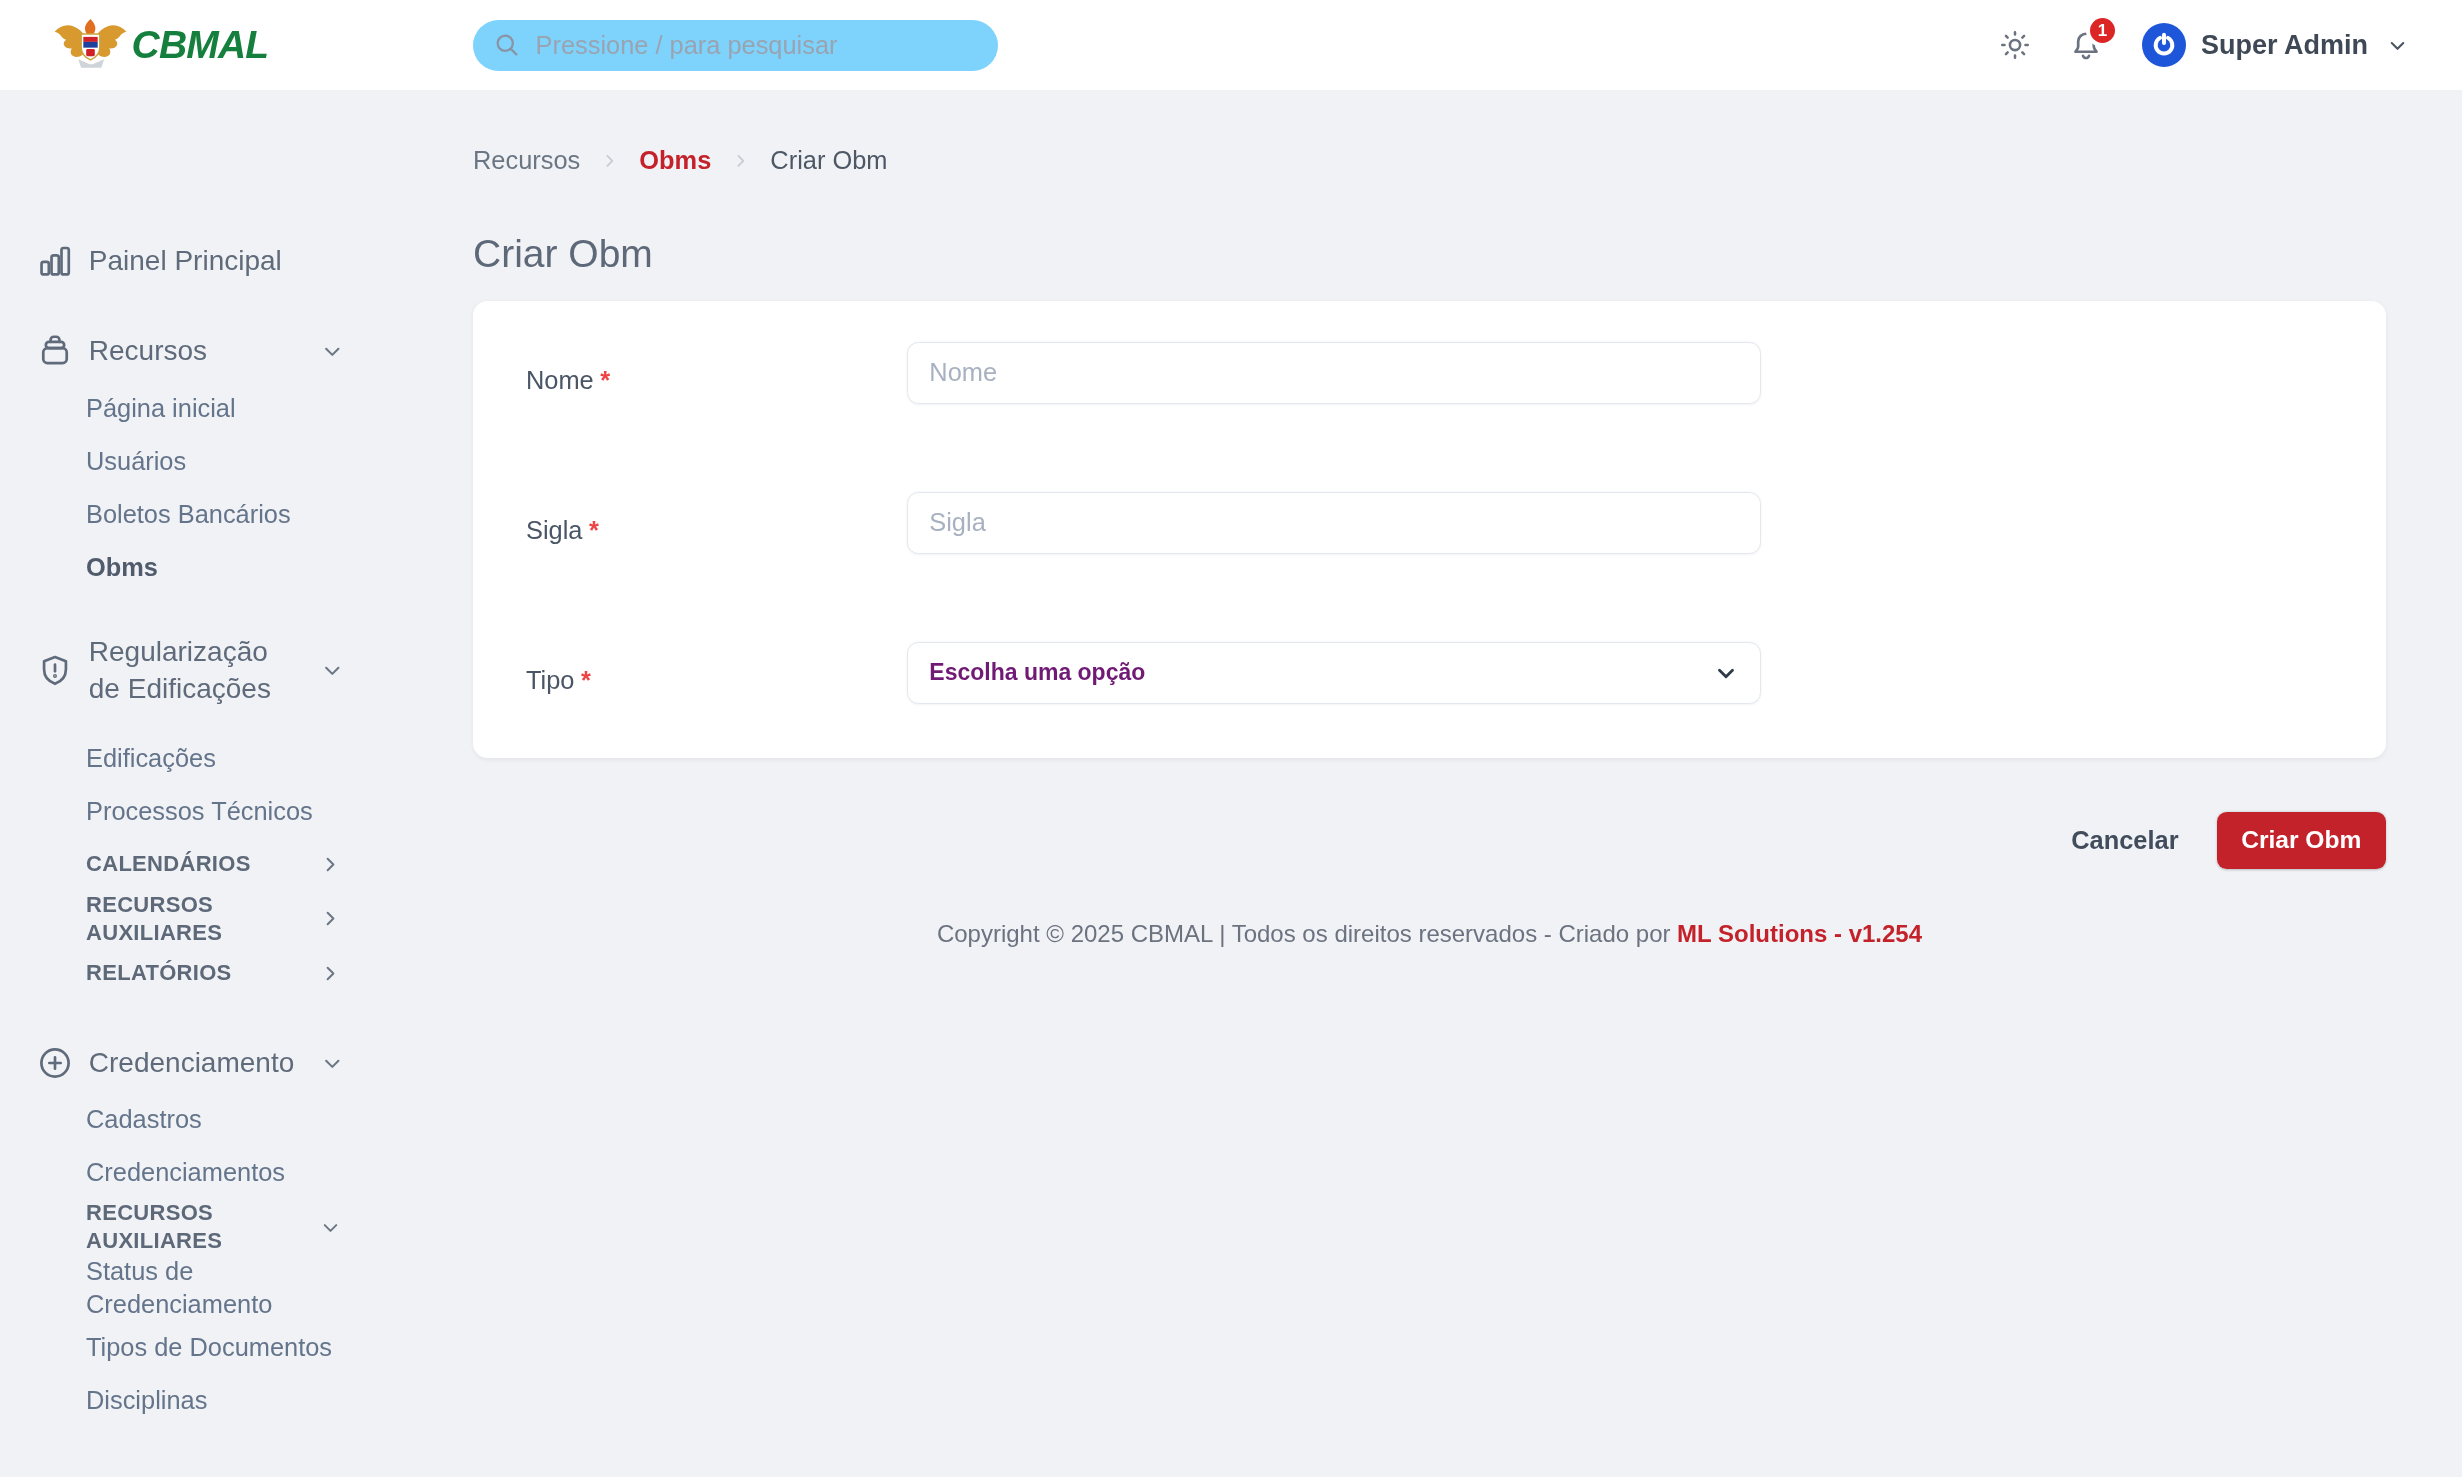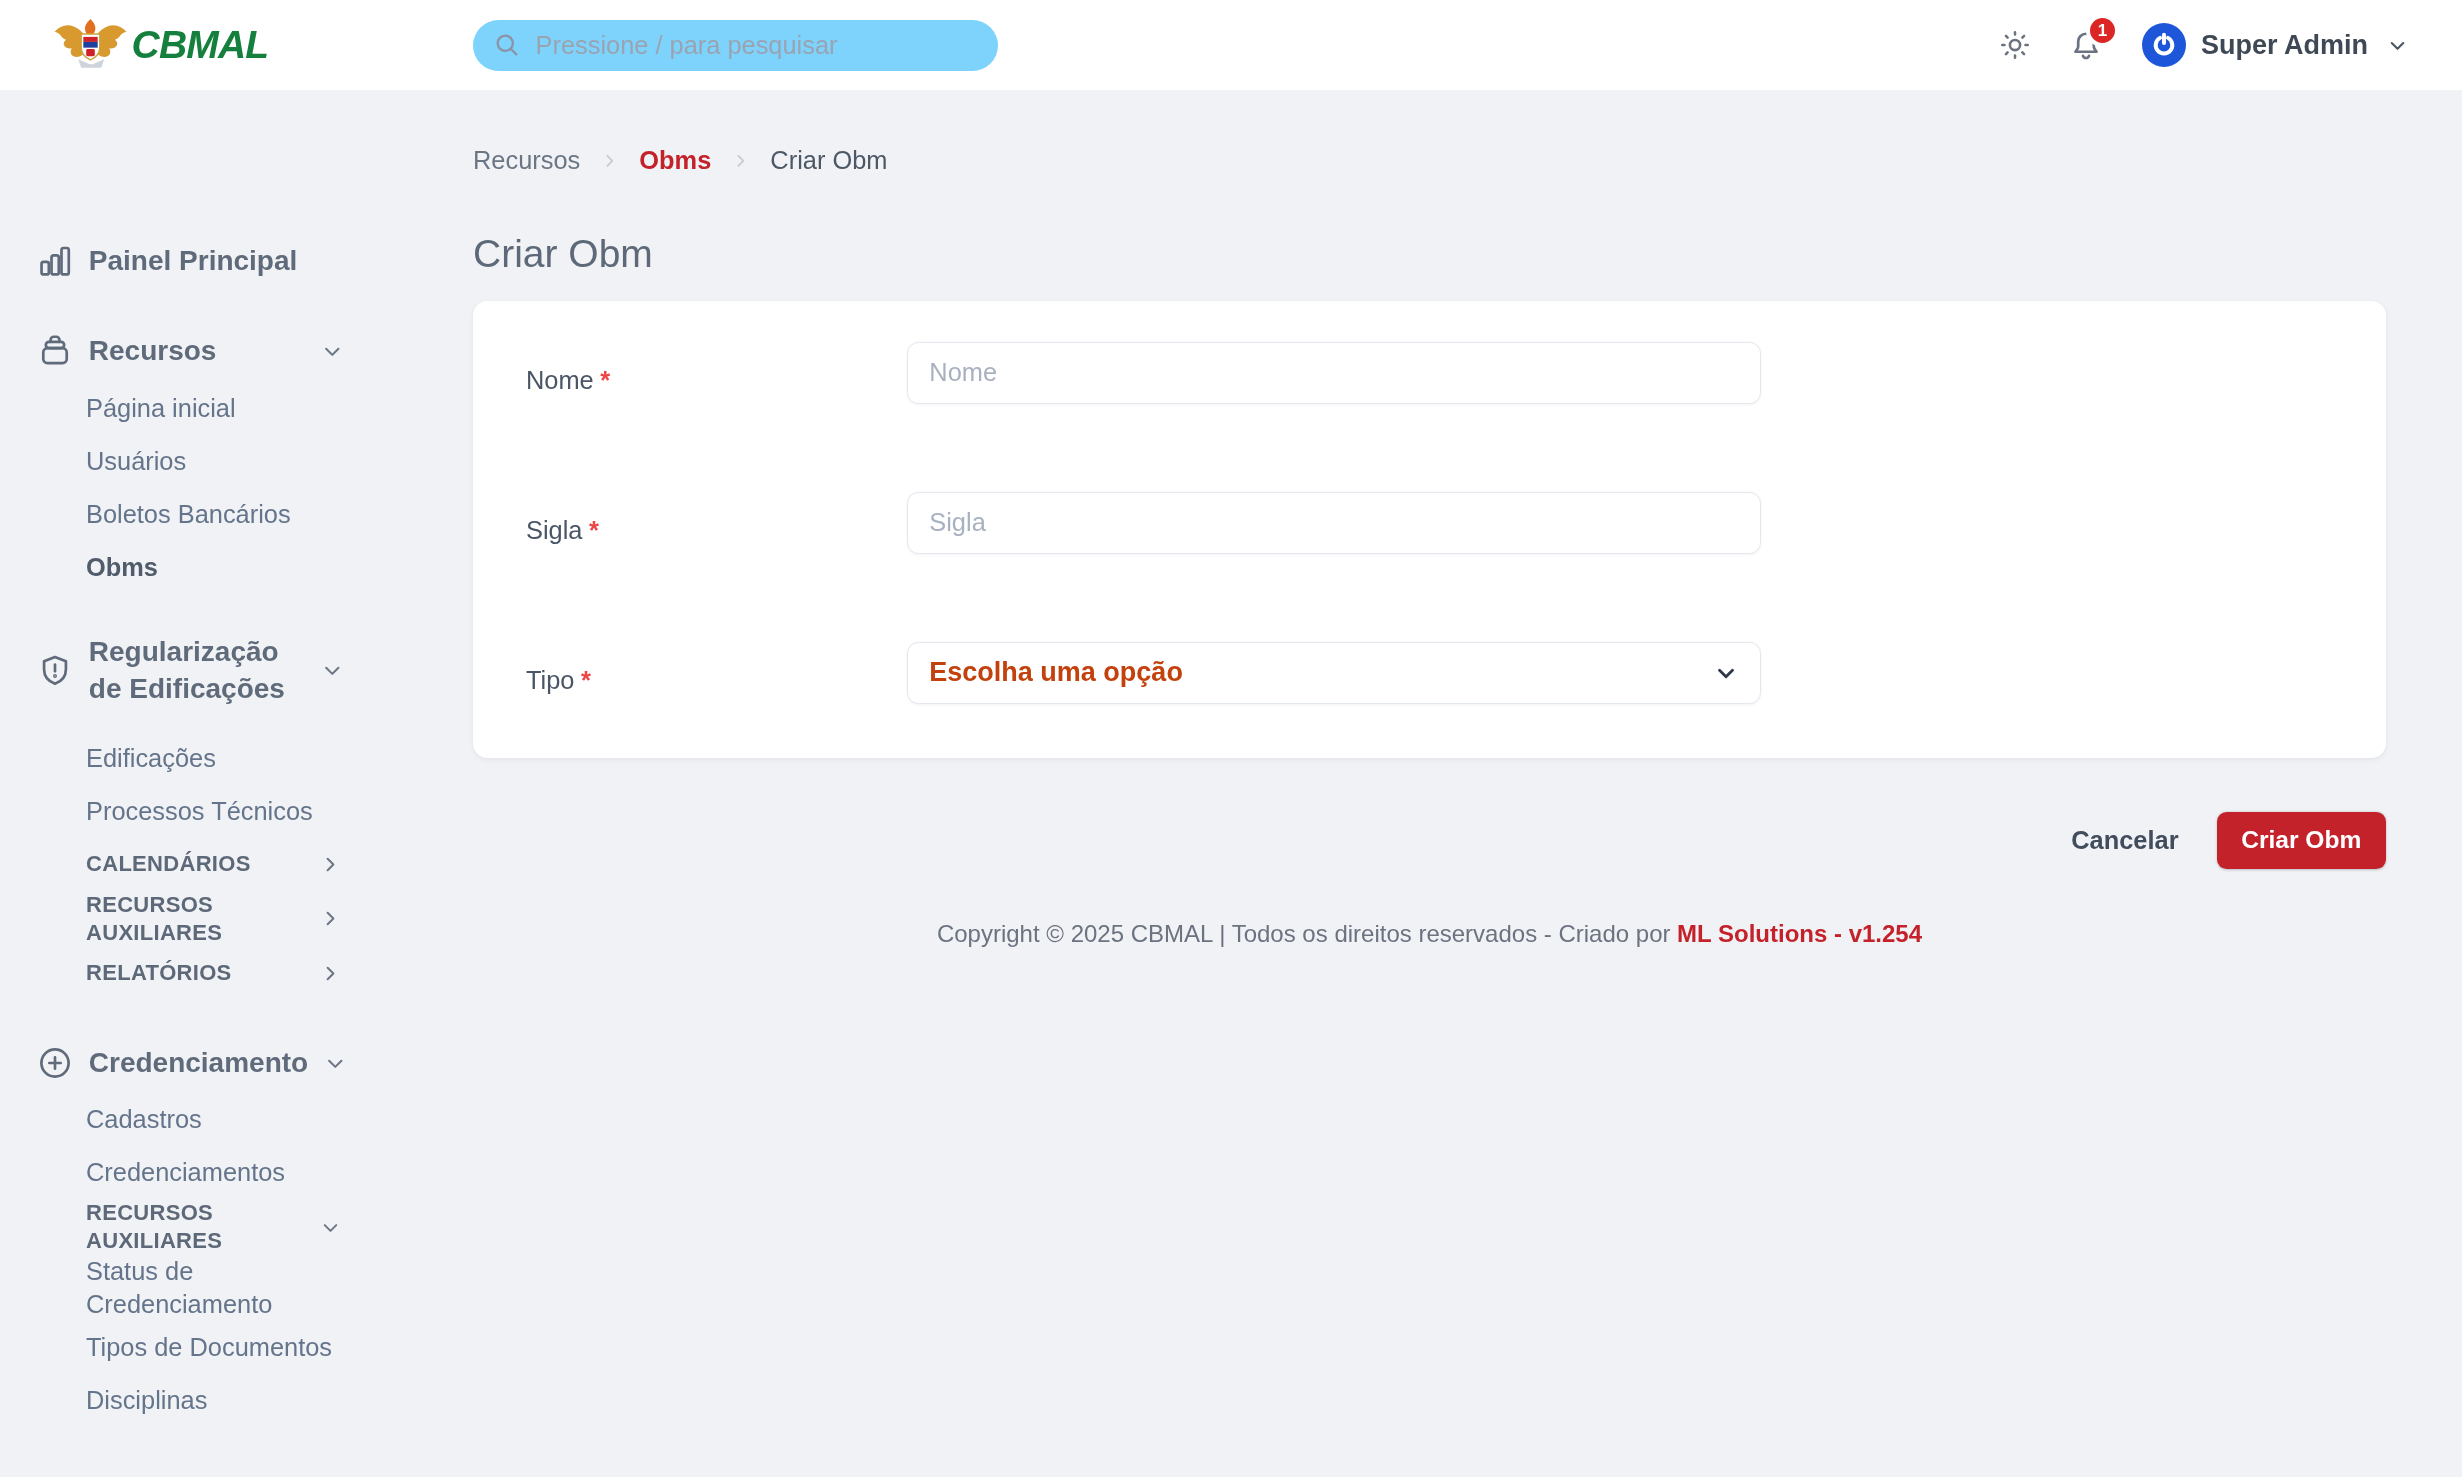--- a/index.html
+++ b/index.html
@@ -45,21 +45,21 @@
   
   .shell { display:flex; height:1387px; }
 
   
   .sidebar { width:378px; flex:none; padding-top:144px; }
   .nav-group { margin-bottom:36px; }
   .top-item {
     display:flex; align-items:center; min-height:54px; padding:4.9px 33px 4.9px 36px; gap:14.8px; cursor:pointer;
   }
   .top-item .nav-icon { width:38px; height:38px; flex:none; color:#5f6b7b; }
-  .top-item .t-label { font-size:28px; font-weight:700; color:#5f6b7b; max-width:238px; line-height:1.3; }
+  .top-item .t-label { font-size:28px; font-weight:400; color:#5f6b7b; max-width:238px; line-height:1.3; }
   .chev { margin-left:auto; color:#6b7684; flex:none; }
   .submenu { padding-top:3.3px; }
   .submenu.spaced { padding-top:19.7px; }
   .sub-item {
     display:flex; align-items:center; min-height:53px; padding:0 36px 0 86px; cursor:pointer;
   }
   .sub-item .s-label { font-size:25.4px; color:#64748b; max-width:250px; line-height:1.28; }
   .sub-item.active .s-label { font-weight:700; color:#505c6c; }
   .sub-item.group .s-label { font-size:22px; font-weight:700; letter-spacing:0.3px; color:#5d6878; }
 
@@ -86,21 +86,21 @@
     width:100%; height:62px; border:1.6px solid #e3e7ee; border-radius:11.5px; background:#fff;
     box-shadow:0 0.8px 2.5px rgba(15,23,42,.05); padding:0 21.3px;
     font-family:"Liberation Sans", sans-serif; font-size:25.4px; color:#334155; outline:none;
   }
   .text-input::placeholder { color:#a8b1c0; }
   .select {
     height:62px; border:1.6px solid #e3e7ee; border-radius:11.5px; background:#fff;
     box-shadow:0 0.8px 2.5px rgba(15,23,42,.05); padding:0 21.3px;
     display:flex; align-items:center; justify-content:space-between; cursor:pointer;
   }
-  .select-value { font-size:27px; font-weight:600; color:#c2410c; }
+  .select-value { font-size:23px; font-weight:600; color:#701a75; }
   .select .chev { color:#2f3947; margin-left:0; }
 
   .actions { display:flex; justify-content:flex-end; align-items:center; margin-top:54px; gap:38px; }
   .btn-link { font-size:25.4px; font-weight:700; color:#414c5c; cursor:pointer; background:none; border:none; font-family:"Liberation Sans", sans-serif; }
   .btn {
     height:57px; border:none; border-radius:9.8px; background:#c4222b; color:#ffffff;
     font-family:"Liberation Sans", sans-serif; font-weight:700; font-size:24.6px;
     padding:0 24.6px; display:flex; align-items:center; cursor:pointer;
     box-shadow:0 0.8px 2.5px rgba(15,23,42,.25);
   }

